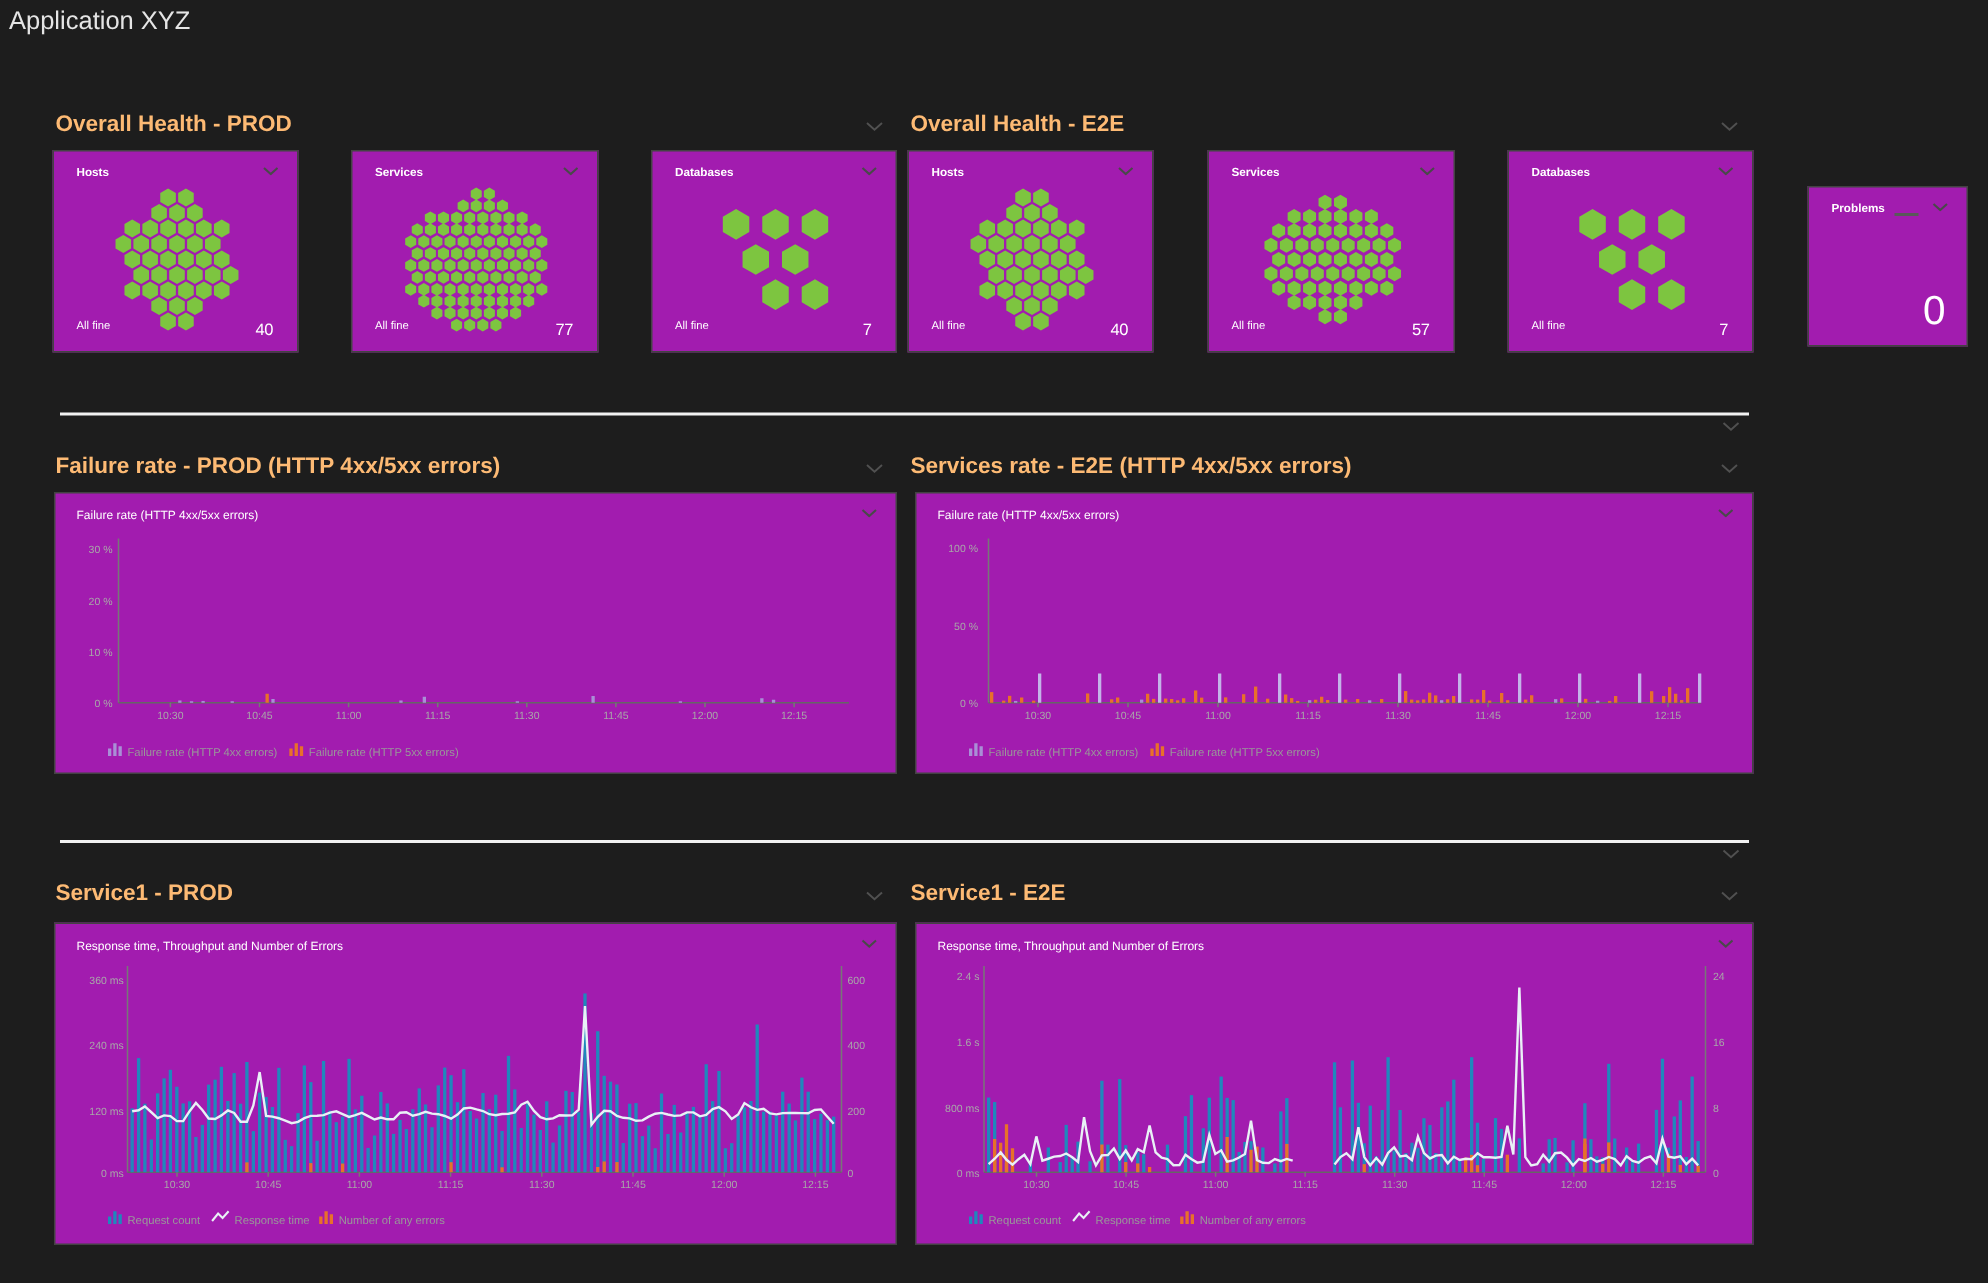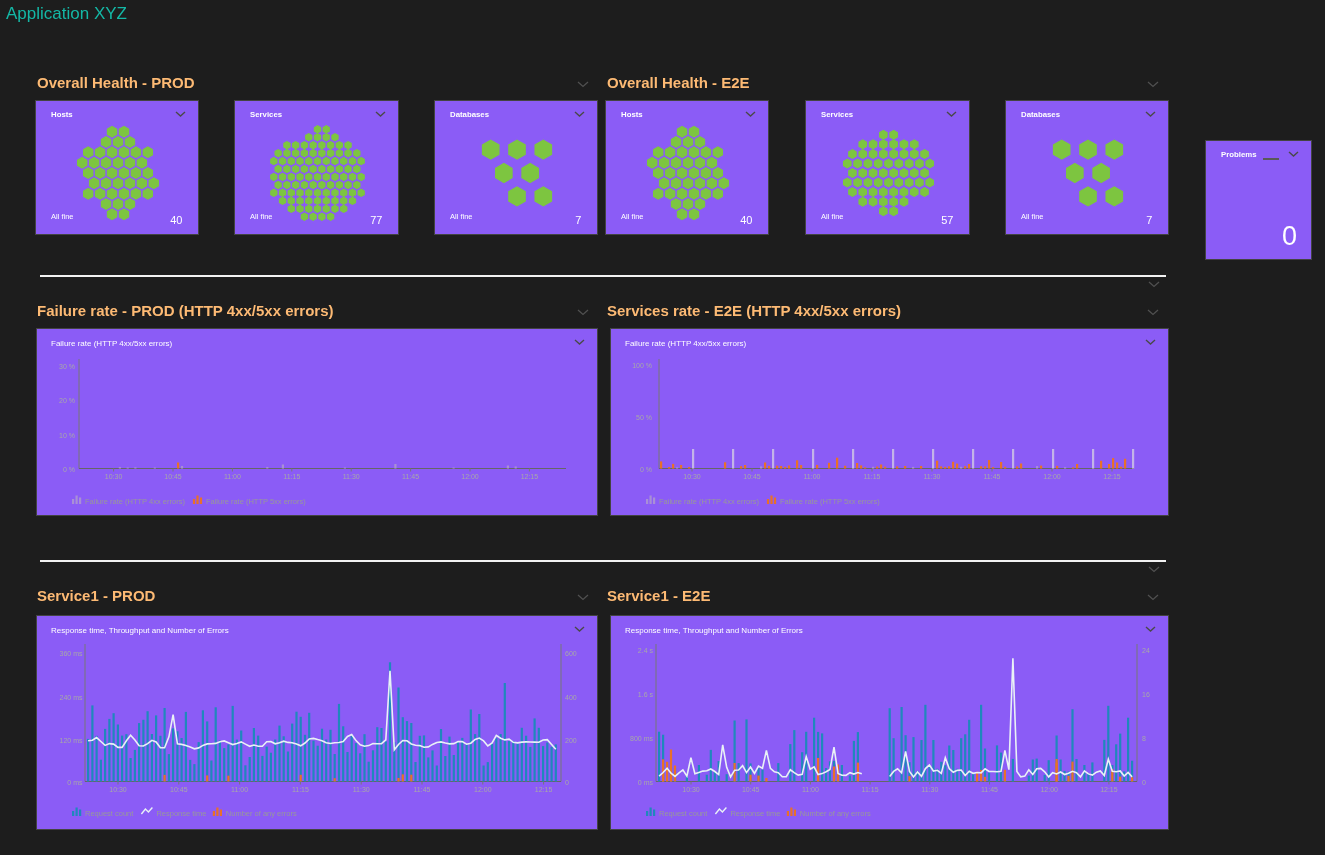--- a/index.html
+++ b/index.html
@@ -1,27 +1,27 @@
 <!DOCTYPE html>
 <html><head><meta charset="utf-8">
 <style>
 * { margin:0; padding:0; box-sizing:border-box; }
 html,body { width:1325px; height:855px; background:#1d1d1d; overflow:hidden;
   font-family:"Liberation Sans", sans-serif; position:relative; }
-.tile { position:absolute; background:#8b5cf6; border:1px solid #434343;text-align:center; }
+.tile { position:absolute; background:#a21caf; border:1px solid #434343;text-align:center; }
 .th { position:absolute; left:15px; top:9px; font-size:7.8px; font-weight:bold; color:#fff; }
 .ch { position:absolute; left:14px; top:10px; font-size:8px; font-weight:normal; color:#fff; }
 .chev { position:absolute; right:12px; top:10px; fill:none; stroke:#494949; stroke-width:1.4; }
 .allfine { position:absolute; left:15px; bottom:13px; font-size:7.5px; font-weight:normal; color:#fff; }
 .cnt { position:absolute; right:16px; bottom:8px; font-size:11px; color:#fff; letter-spacing:-.3px; }
 .sh { position:absolute; font-size:15px; font-weight:bold; color:#fdba74; }
 .schev { position:absolute; fill:none; stroke:#505050; stroke-width:1.3; }
 .al { font-size:7px; fill:#a8a8a8; font-family:"Liberation Sans",sans-serif; }
 .lg { font-size:7.5px; fill:#999; font-family:"Liberation Sans",sans-serif; }
-h1 { position:absolute; left:6px; top:4px; font-size:17px; font-weight:400; color:#14b8a6; }
+h1 { position:absolute; left:6px; top:4px; font-size:17px; font-weight:400; color:#e5e5e5; }
 </style></head>
 <body>
 <h1>Application XYZ</h1>
 <div class="sh" style="left:37px;top:74px">Overall Health - PROD</div>
 <svg class="schev" style="left:577px;top:81px" width="12" height="7" viewBox="0 0 12 7">
     <polyline points="1,1 6,5.5 11,1"></polyline>
   </svg>
 <div class="sh" style="left:607px;top:74px">Overall Health - E2E</div>
 <svg class="schev" style="left:1147px;top:81px" width="12" height="7" viewBox="0 0 12 7">
     <polyline points="1,1 6,5.5 11,1"></polyline>
@@ -339,21 +339,21 @@
         <polygon points="108.30,85.20 117.13,90.30 117.13,100.50 108.30,105.60 99.47,100.50 99.47,90.30"></polygon>
       </g>
     </svg>
 <div class="th">Databases</div>
 <svg class="chev" width="11" height="6" viewBox="0 0 11 6">
       <polyline points="1,1 5.5,5 10,1"></polyline>
     </svg>
 <div class="allfine">All fine</div>
 <div class="cnt">7</div>
 </div>
-<div class="tile" style="left:1205px;top:140px;width:107px;height:120px">
+<div class="tile" style="left:1205px;top:124px;width:107px;height:107px">
 <div class="th">Problems</div>
 <div style="position:absolute;left:57px;top:17px;width:16px;height:2px;background:#595959"></div>
 <svg class="chev" width="11" height="6" viewBox="0 0 11 6">
       <polyline points="1,1 5.5,5 10,1"></polyline>
     </svg>
 <div style="position:absolute;right:14px;bottom:7px;font-size:27px;font-weight:400;color:#fff">0</div>
 </div>
 <div style="position:absolute;left:40px;top:275px;width:1126px;height:2px;background:#f2f2f2"></div>
 <svg class="schev" style="left:1148px;top:281px" width="12" height="7" viewBox="0 0 12 7">
     <polyline points="1,1 6,5.5 11,1"></polyline>

